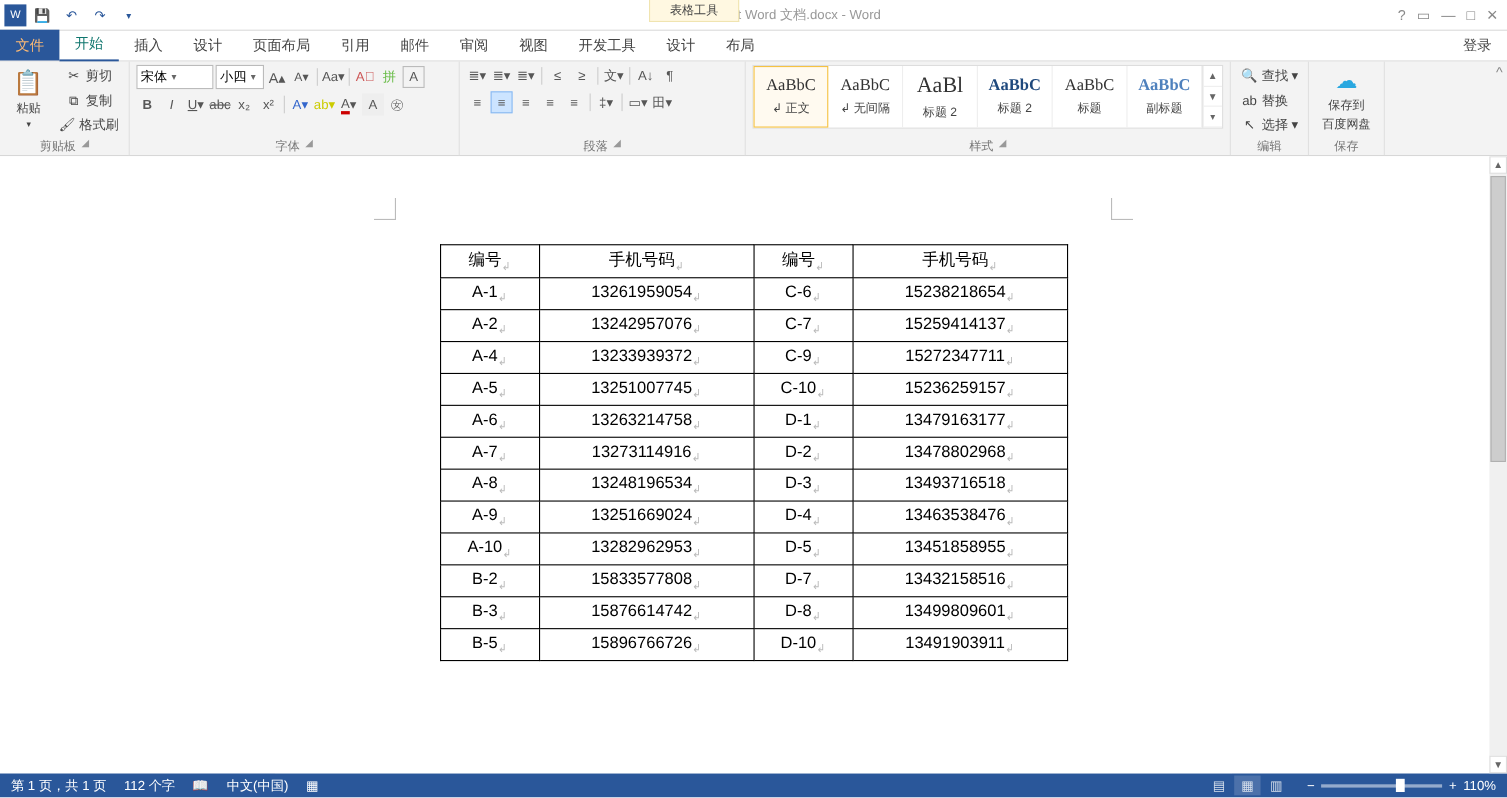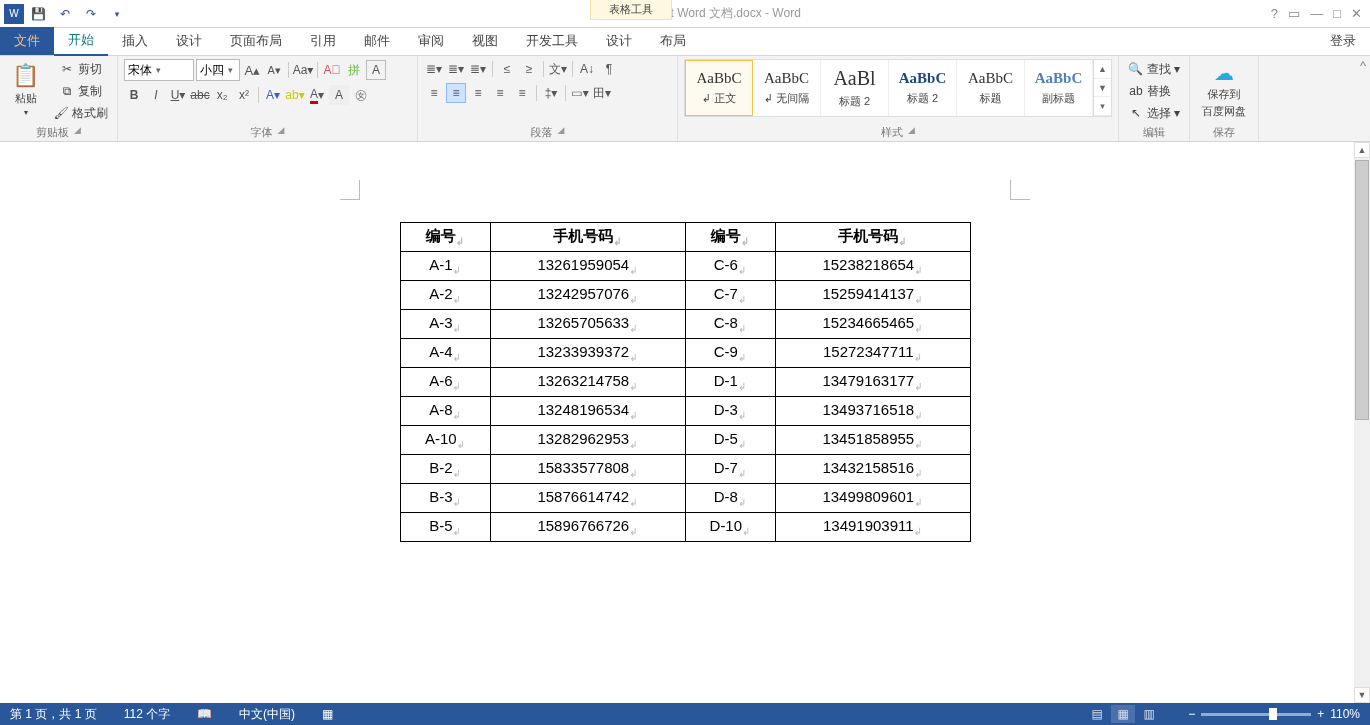--- a/index.html
+++ b/index.html
@@ -52,26 +52,26 @@
 .scrollbar-v{position:absolute; right:0; top:0; bottom:0; width:16px; background:#f0f0f0; display:flex; flex-direction:column; align-items:center;}
 .scrollbar-v .arrow{height:16px; width:100%; display:flex; align-items:center; justify-content:center; font-size:9px; color:#666; cursor:pointer; border:1px solid #ddd; background:#fff;}
 .scrollbar-v .track{flex:1; position:relative; width:100%;}
 .scrollbar-v .thumb{position:absolute; left:1px; right:1px; top:2px; height:260px; background:#cdcdcd; border:1px solid #b0b0b0;}
 .page{width:870px; background:#fff; margin-top:10px; padding:30px 60px; position:relative;}
 .page-corner{position:absolute; width:20px; height:20px; border-color:#bbb;}
 .page-corner.tl{top:48px; left:110px; border-left:1px solid #bbb; border-top:1px solid #bbb; transform:translate(-100%,-100%) rotate(180deg);}
 .page-corner.tr{top:48px; right:110px; border-right:1px solid #bbb; border-top:1px solid #bbb; transform:translate(100%,-100%) rotate(180deg);}
 table.data{border-collapse:collapse; margin:40px auto 0; font-family:"Times New Roman","SimSun",serif;}
 table.data th, table.data td{border:1px solid #000; padding:4px 10px; text-align:center; font-size:15px;}
-table.data th{font-weight:bold; font-family:"SimSun","Microsoft YaHei",sans-serif;}
+table.data th{font-weight:normal; font-family:"SimSun","Microsoft YaHei",sans-serif;}
 table.data .col-id{width:90px;}
 table.data .col-ph{width:195px;}
 .cmark{font-size:10px; color:#bbb; vertical-align:sub;}
 
-.status-bar{height:22px; background:#2a579a; color:#fff; display:flex; align-items:center; font-size:12px; padding:0 10px; gap:27px;}
+.status-bar{height:22px; background:#2a579a; color:#fff; display:flex; align-items:center; font-size:12px; padding:0 10px; gap:16px;}
 .status-bar .spacer{flex:1;}
 .view-btns{display:flex; gap:2px;}
 .vb{width:24px; height:18px; display:flex; align-items:center; justify-content:center; cursor:pointer; border:1px solid transparent; opacity:0.8;}
 .vb.active{background:rgba(255,255,255,0.2);}
 .zoom{display:flex; align-items:center; gap:6px;}
 .zoom .track{width:110px; height:3px; background:rgba(255,255,255,0.5); position:relative;}
 .zoom .thumb{position:absolute; width:8px; height:12px; background:#fff; top:-5px; left:68px;}
 </style>
 </head>
 <body>
@@ -305,42 +305,54 @@
             <td class="col-id">C-6<span class="cmark">↲</span></td>
             <td class="col-ph">15238218654<span class="cmark">↲</span></td>
           </tr>
           <tr>
             <td class="col-id">A-2<span class="cmark">↲</span></td>
             <td class="col-ph">13242957076<span class="cmark">↲</span></td>
             <td class="col-id">C-7<span class="cmark">↲</span></td>
             <td class="col-ph">15259414137<span class="cmark">↲</span></td>
           </tr>
           <tr>
-            <td class="col-id">A-3<span class="cmark">↲</span></td>
-            <td class="col-ph">13265705633<span class="cmark">↲</span></td>
-            <td class="col-id">C-8<span class="cmark">↲</span></td>
-            <td class="col-ph">15234665465<span class="cmark">↲</span></td>
-          </tr>
-          <tr>
             <td class="col-id">A-4<span class="cmark">↲</span></td>
             <td class="col-ph">13233939372<span class="cmark">↲</span></td>
             <td class="col-id">C-9<span class="cmark">↲</span></td>
             <td class="col-ph">15272347711<span class="cmark">↲</span></td>
           </tr>
           <tr>
+            <td class="col-id">A-5<span class="cmark">↲</span></td>
+            <td class="col-ph">13251007745<span class="cmark">↲</span></td>
+            <td class="col-id">C-10<span class="cmark">↲</span></td>
+            <td class="col-ph">15236259157<span class="cmark">↲</span></td>
+          </tr>
+          <tr>
             <td class="col-id">A-6<span class="cmark">↲</span></td>
             <td class="col-ph">13263214758<span class="cmark">↲</span></td>
             <td class="col-id">D-1<span class="cmark">↲</span></td>
             <td class="col-ph">13479163177<span class="cmark">↲</span></td>
           </tr>
           <tr>
+            <td class="col-id">A-7<span class="cmark">↲</span></td>
+            <td class="col-ph">13273114916<span class="cmark">↲</span></td>
+            <td class="col-id">D-2<span class="cmark">↲</span></td>
+            <td class="col-ph">13478802968<span class="cmark">↲</span></td>
+          </tr>
+          <tr>
             <td class="col-id">A-8<span class="cmark">↲</span></td>
             <td class="col-ph">13248196534<span class="cmark">↲</span></td>
             <td class="col-id">D-3<span class="cmark">↲</span></td>
             <td class="col-ph">13493716518<span class="cmark">↲</span></td>
+          </tr>
+          <tr>
+            <td class="col-id">A-9<span class="cmark">↲</span></td>
+            <td class="col-ph">13251669024<span class="cmark">↲</span></td>
+            <td class="col-id">D-4<span class="cmark">↲</span></td>
+            <td class="col-ph">13463538476<span class="cmark">↲</span></td>
           </tr>
           <tr>
             <td class="col-id">A-10<span class="cmark">↲</span></td>
             <td class="col-ph">13282962953<span class="cmark">↲</span></td>
             <td class="col-id">D-5<span class="cmark">↲</span></td>
             <td class="col-ph">13451858955<span class="cmark">↲</span></td>
           </tr>
           <tr>
             <td class="col-id">B-2<span class="cmark">↲</span></td>
             <td class="col-ph">15833577808<span class="cmark">↲</span></td>

